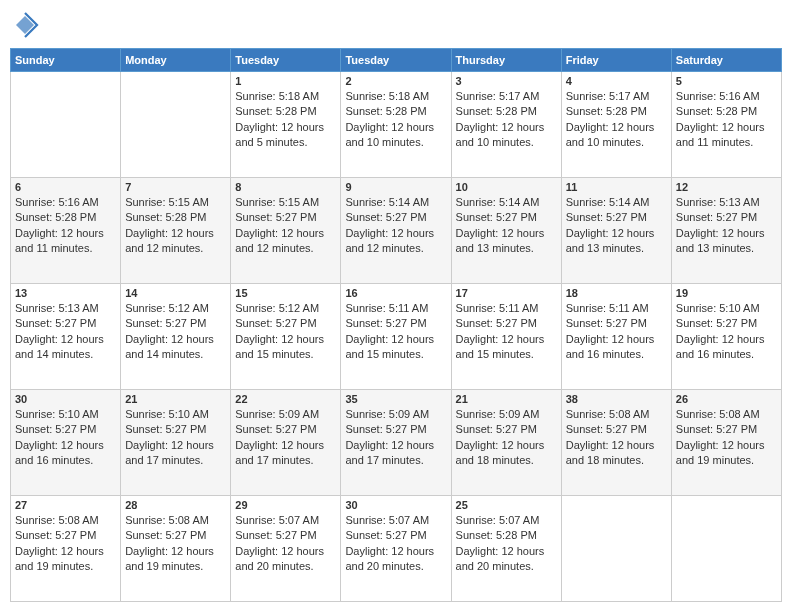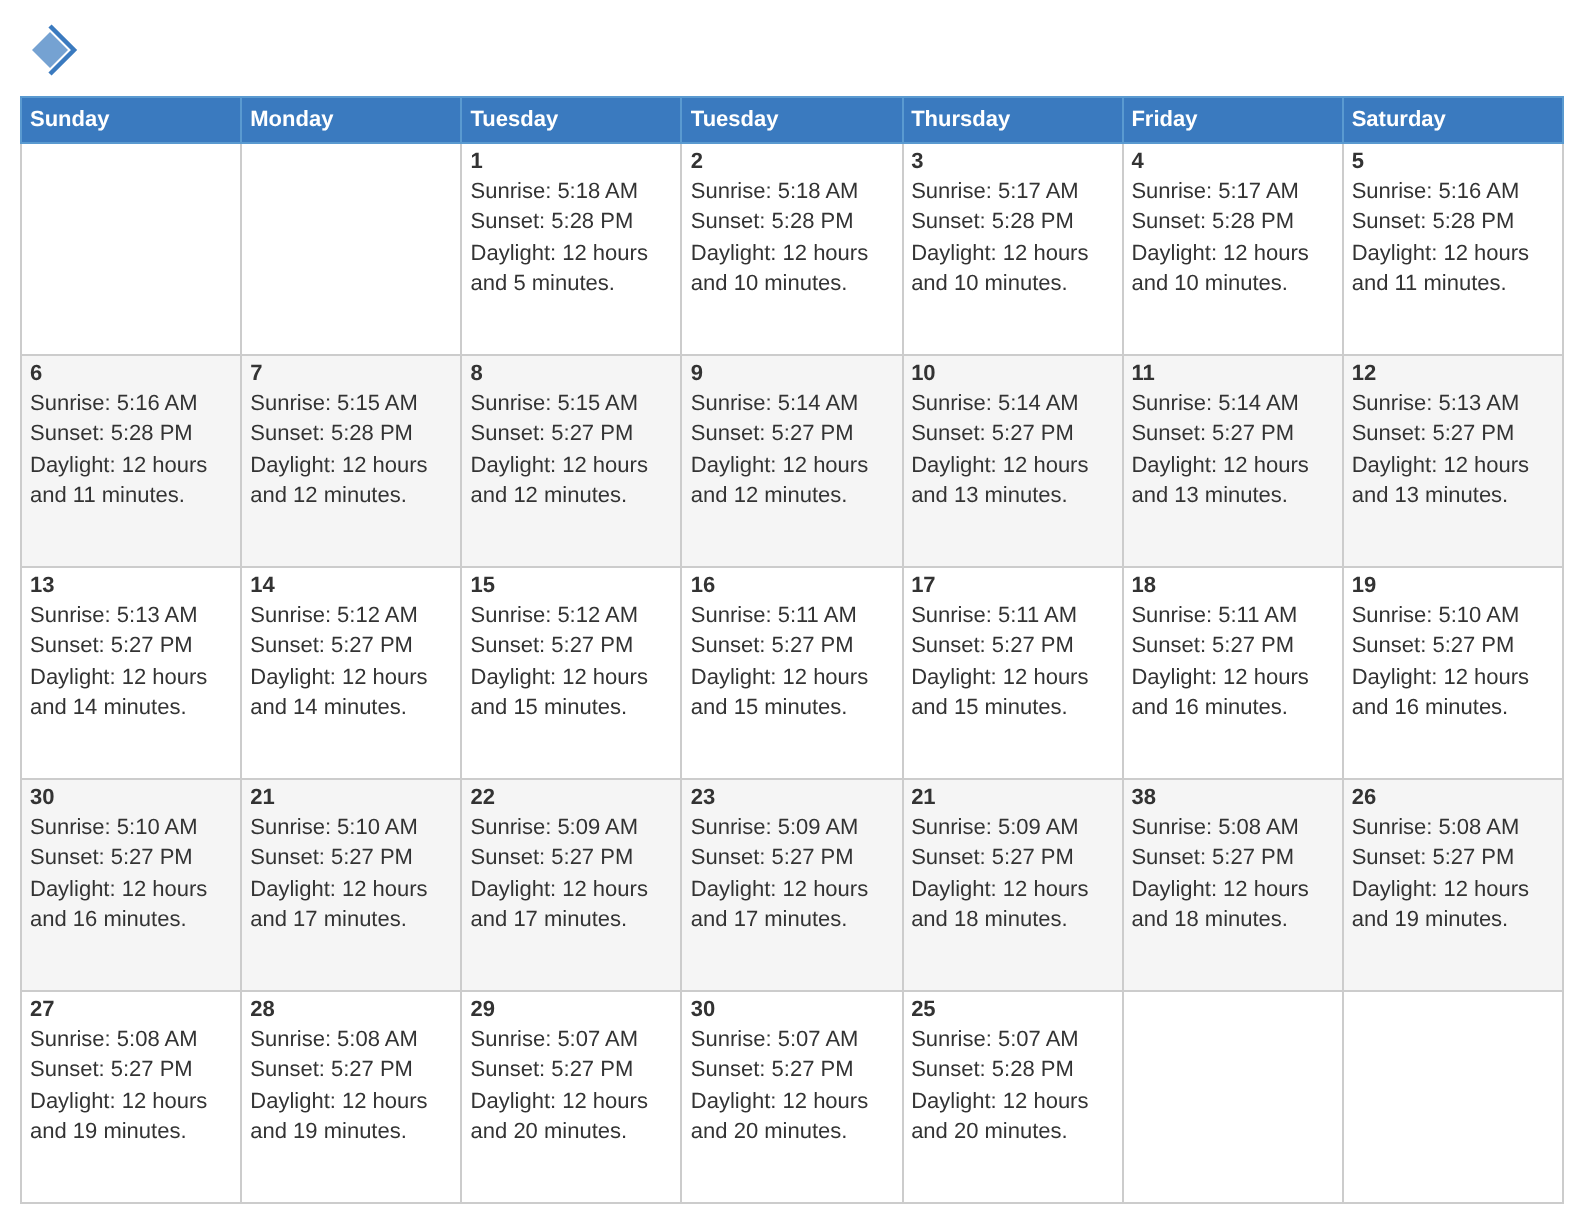--- a/index.html
+++ b/index.html
@@ -312,21 +312,21 @@
       </td>
           <td>
         <span class="day-number">22</span>
         <div class="day-info">
           <div>Sunrise: 5:09 AM</div>
           <div>Sunset: 5:27 PM</div>
           <div>Daylight: 12 hours and 17 minutes.</div>
         </div>
       </td>
           <td>
-        <span class="day-number">23</span>
+        <span class="day-number">35</span>
         <div class="day-info">
           <div>Sunrise: 5:09 AM</div>
           <div>Sunset: 5:27 PM</div>
           <div>Daylight: 12 hours and 17 minutes.</div>
         </div>
       </td>
           <td>
         <span class="day-number">21</span>
         <div class="day-info">
           <div>Sunrise: 5:09 AM</div>

